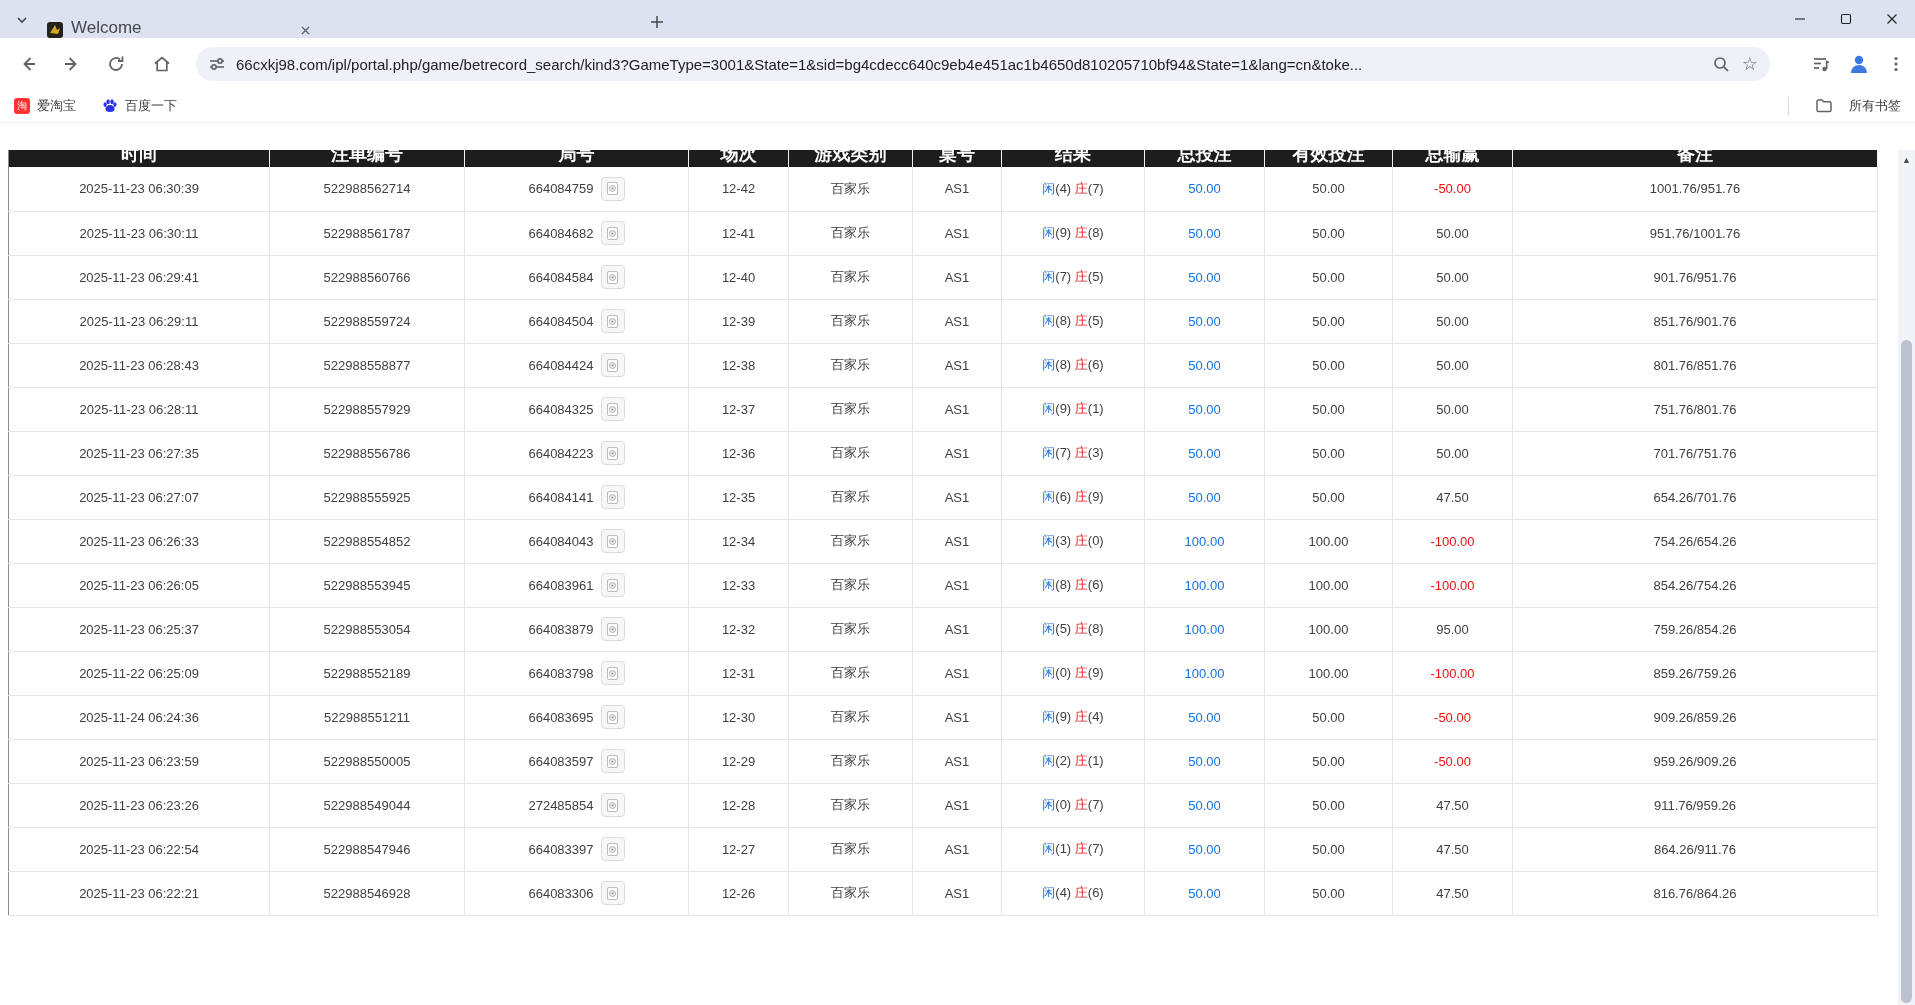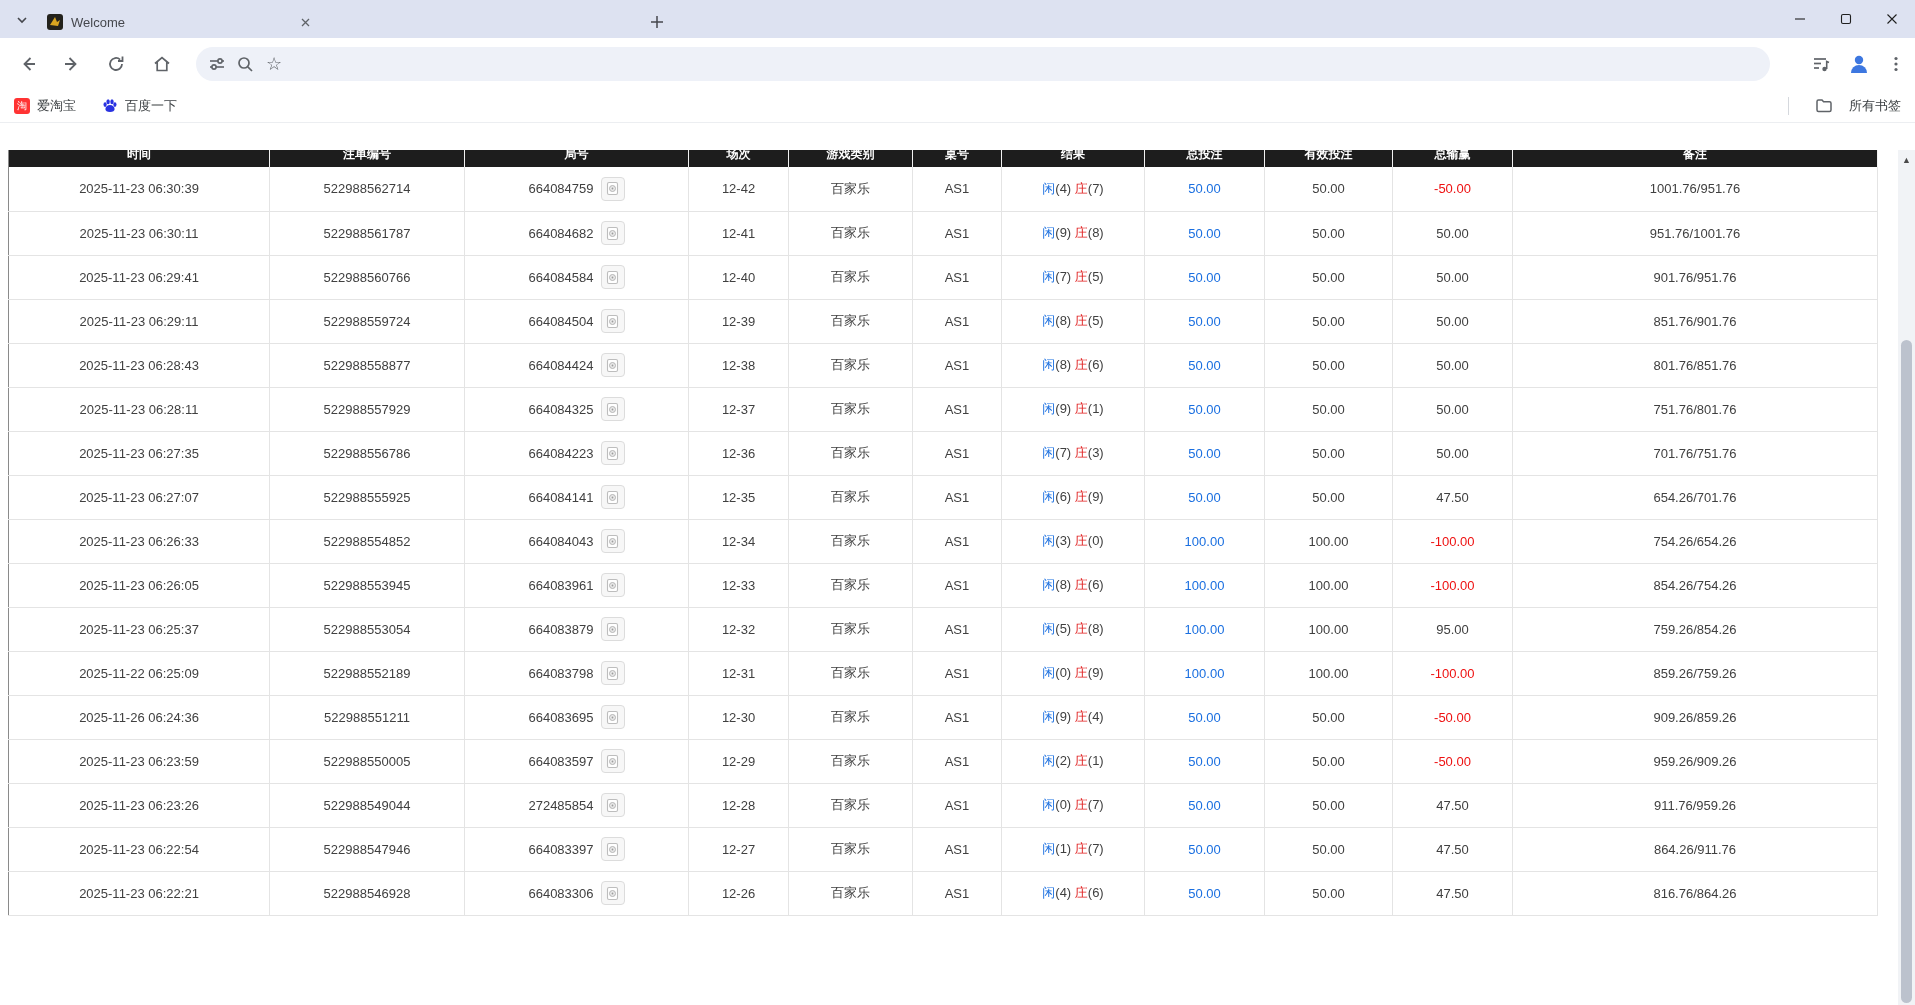--- a/index.html
+++ b/index.html
@@ -5,21 +5,21 @@
   * { box-sizing: border-box; }
   html,body { margin:0; padding:0; width:1915px; height:1005px; overflow:hidden;
               font-family:"Liberation Sans", sans-serif; }
   .window { position:absolute; inset:0; background:#fff; }
 
   
   .tabstrip { position:absolute; top:0; left:0; right:0; height:38px; background:#dde2f1; }
   .tab-search { position:absolute; left:10px; top:8px; width:24px; height:24px; border-radius:50%;
                 display:flex; align-items:center; justify-content:center; cursor:pointer; }
   .tab { position:absolute; top:6px; height:32px; border-radius:8px 8px 0 0;
-         display:flex; align-items:center; padding:0 8px 0 10px; font-size:13px; color:#45474d; }
+         display:flex; align-items:flex-end; padding:0 8px 0 10px; font-size:17px; color:#45474d; }
   .tab.active { background:#fff; color:#1f1f1f; }
   .tab .title { margin:0 8px; white-space:nowrap; overflow:hidden; max-width:200px; }
   .tab-close { width:16px; height:16px; border-radius:50%; display:flex; align-items:center; justify-content:center; margin-left:auto; }
   .favicon { width:16px; height:16px; flex:0 0 16px; }
   .newtab-btn { position:absolute; left:644px; top:9px; width:26px; height:26px; border-radius:50%;
                 display:flex; align-items:center; justify-content:center; }
   .win-controls { position:absolute; right:0; top:0; height:38px; display:flex; }
   .win-btn { width:46px; height:38px; display:flex; align-items:center; justify-content:center; }
 
   
@@ -42,21 +42,21 @@
   .bm-divider { width:1px; height:18px; background:#d5d8dd; margin-right:10px; }
   .taobao-ic { width:16px; height:16px; background:#f33; border-radius:3px; color:#fff;
                font-size:10px; display:flex; align-items:center; justify-content:center; }
 
   
   .content { position:absolute; top:123px; left:0; right:0; bottom:0; background:#fff; }
   table.records { position:absolute; left:8px; top:27px; width:1869px; border-collapse:collapse;
                   table-layout:fixed; font-size:13px; color:#404040;
                   border-left:1px solid #8a8a8a; }
   thead th { background:#1d1d1d; color:#fff; padding:0; height:17px; overflow:hidden;
-             border-right:1px solid #f2f2f2; font-weight:bold; font-size:12px; }
+             border-right:1px solid #f2f2f2; font-weight:bold; font-size:18px; }
   thead th .clip { height:17px; overflow:hidden; }
   thead th .clip span { display:block; line-height:26px; margin-top:-9px; }
   tbody td { height:44px; border-bottom:1px solid #e4e4e4; border-right:1px solid #e4e4e4;
              text-align:center; background:#fff; padding:0 4px; }
   td.blue { color:#1a6fe0; }
   td .neg, td.neg { color:#ee1111; }
   .round-wrap { display:flex; align-items:center; justify-content:center; gap:7px; }
   .video-btn { width:24px; height:24px; border:1px solid #dcdcdc; background:#f7f7f7; border-radius:4px;
                display:flex; align-items:center; justify-content:center; cursor:pointer; }
   .res-player { color:#1a6fe0; }
@@ -153,20 +153,21 @@
 
     <div class="omnibox">
       <span>
         <svg width="18" height="18" viewBox="0 0 18 18" fill="none" stroke="#5f6368" stroke-width="1.6">
             <line x1="2" y1="6" x2="16" y2="6"></line>
             <circle cx="12" cy="6" r="2.1" fill="#eef1f8"></circle>
             <line x1="2" y1="12" x2="16" y2="12"></line>
             <circle cx="6" cy="12" r="2.1" fill="#eef1f8"></circle>
           </svg>
       </span>
+      <span class="url-text">66cxkj98.com/ipl/portal.php/game/betrecord_search/kind3?GameType=3001&amp;State=1&amp;sid=bg4cdecc640c9eb4e451ac1b4650d810205710bf94&amp;State=1&amp;lang=cn&amp;toke...</span>
       <span class="omni-icons">
         <span>
           <svg width="18" height="18" viewBox="0 0 18 18">
               <circle cx="8" cy="8" r="5" fill="none" stroke="#5f6368" stroke-width="1.7"></circle>
               <line x1="11.8" y1="11.8" x2="16" y2="16" stroke="#5f6368" stroke-width="1.7"></line>
             </svg>
         </span>
         <span class="star-glyph">☆</span>
       </span>
     </div>
@@ -619,21 +620,21 @@
     <td>
       <span class="res-player">闲</span><span>(0) </span>
       <span class="res-banker">庄</span><span>(9)</span>
     </td>
     <td class="blue">100.00</td>
     <td>100.00</td>
     <td class="neg">-100.00</td>
     <td>859.26/759.26</td>
   </tr>
           <tr>
-    <td>2025-11-26 06:24:36</td>
+    <td>2025-11-24 06:24:36</td>
     <td>522988551211</td>
     <td>
       <div class="round-wrap">
         <span>664083695</span>
         <span class="video-btn">
           <svg width="15" height="15" viewBox="0 0 15 15">
                     <rect x="2.5" y="1.5" width="10" height="12" rx="1.5" fill="#fff" stroke="#bdbdbd" stroke-width="1.1"></rect>
                     <circle cx="7.5" cy="7.5" r="3" fill="#e9e9e9" stroke="#b5b5b5" stroke-width="1"></circle>
                     <circle cx="7.5" cy="7.5" r="0.9" fill="#9c9c9c"></circle>
                   </svg>

